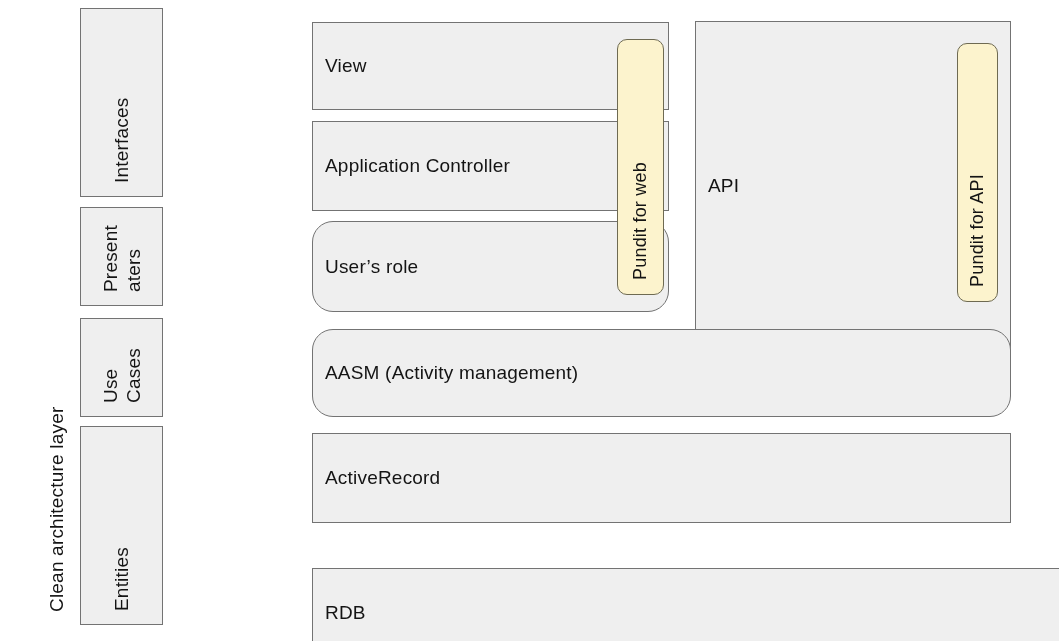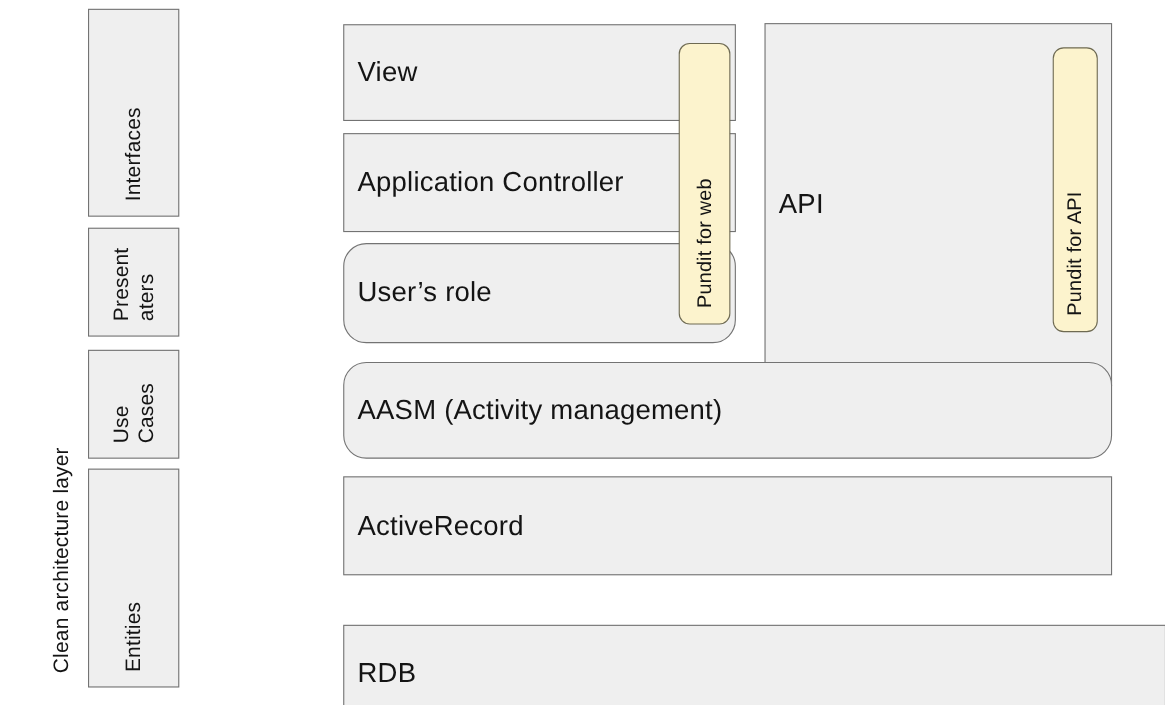--- a/index.html
+++ b/index.html
@@ -25,21 +25,21 @@
     box-sizing: border-box;
   }
 
   
   .hbox {
     display: flex;
     align-items: center;
   }
   .hbox .hlabel {
     padding-left: 12px;
-    font-size: 25px;
+    font-size: 19px;
     letter-spacing: 0.2px;
     white-space: nowrap;
   }
 
   
   .vbox {
     display: flex;
     justify-content: center;
   }
   .vtext {

